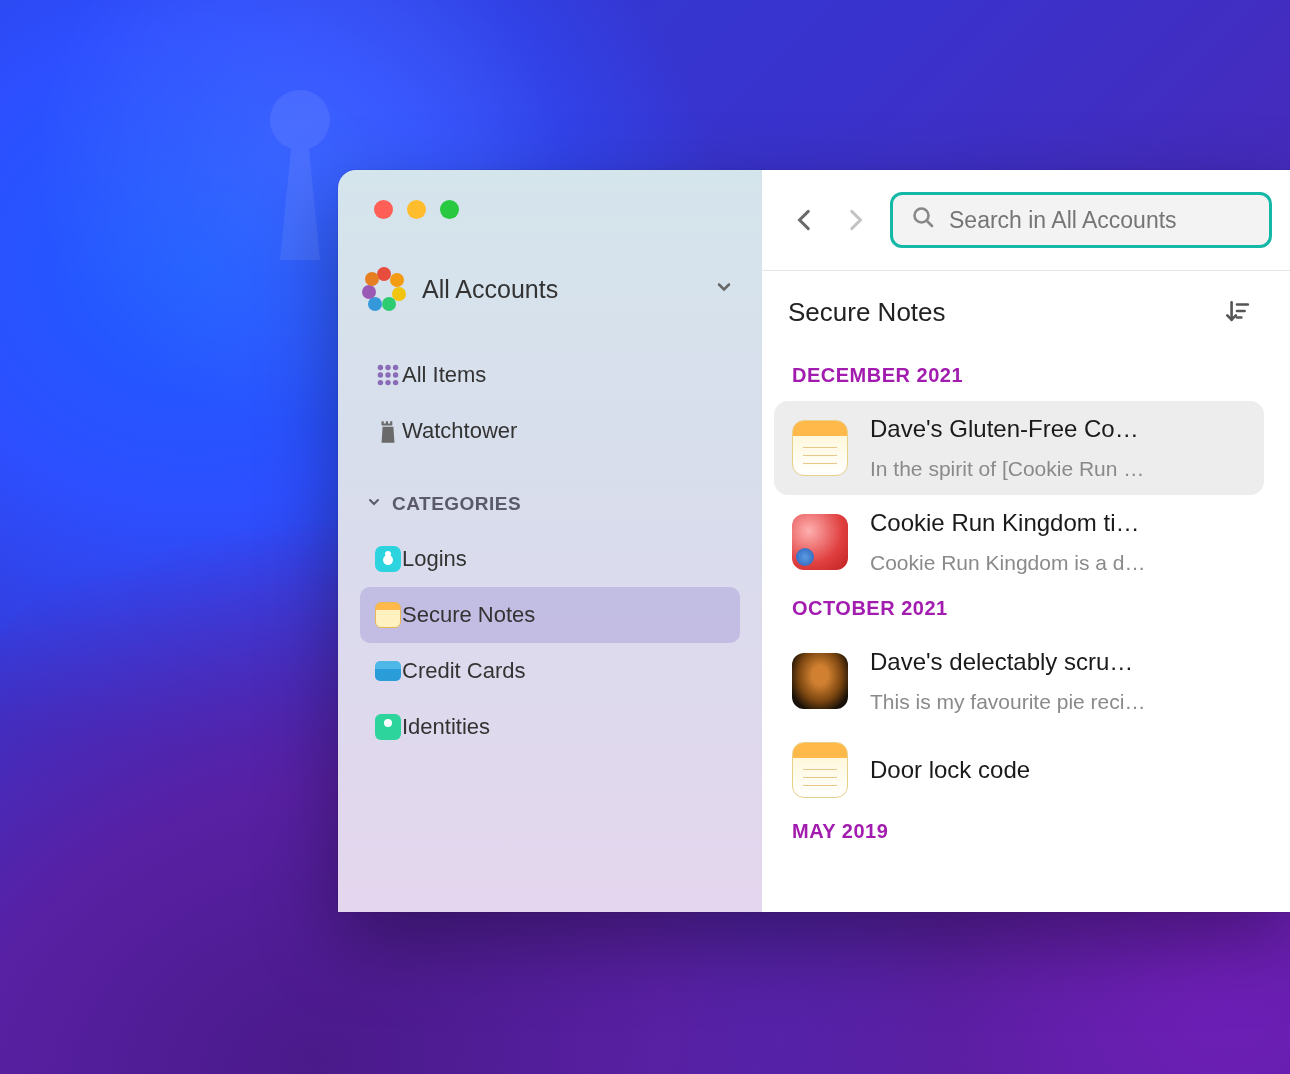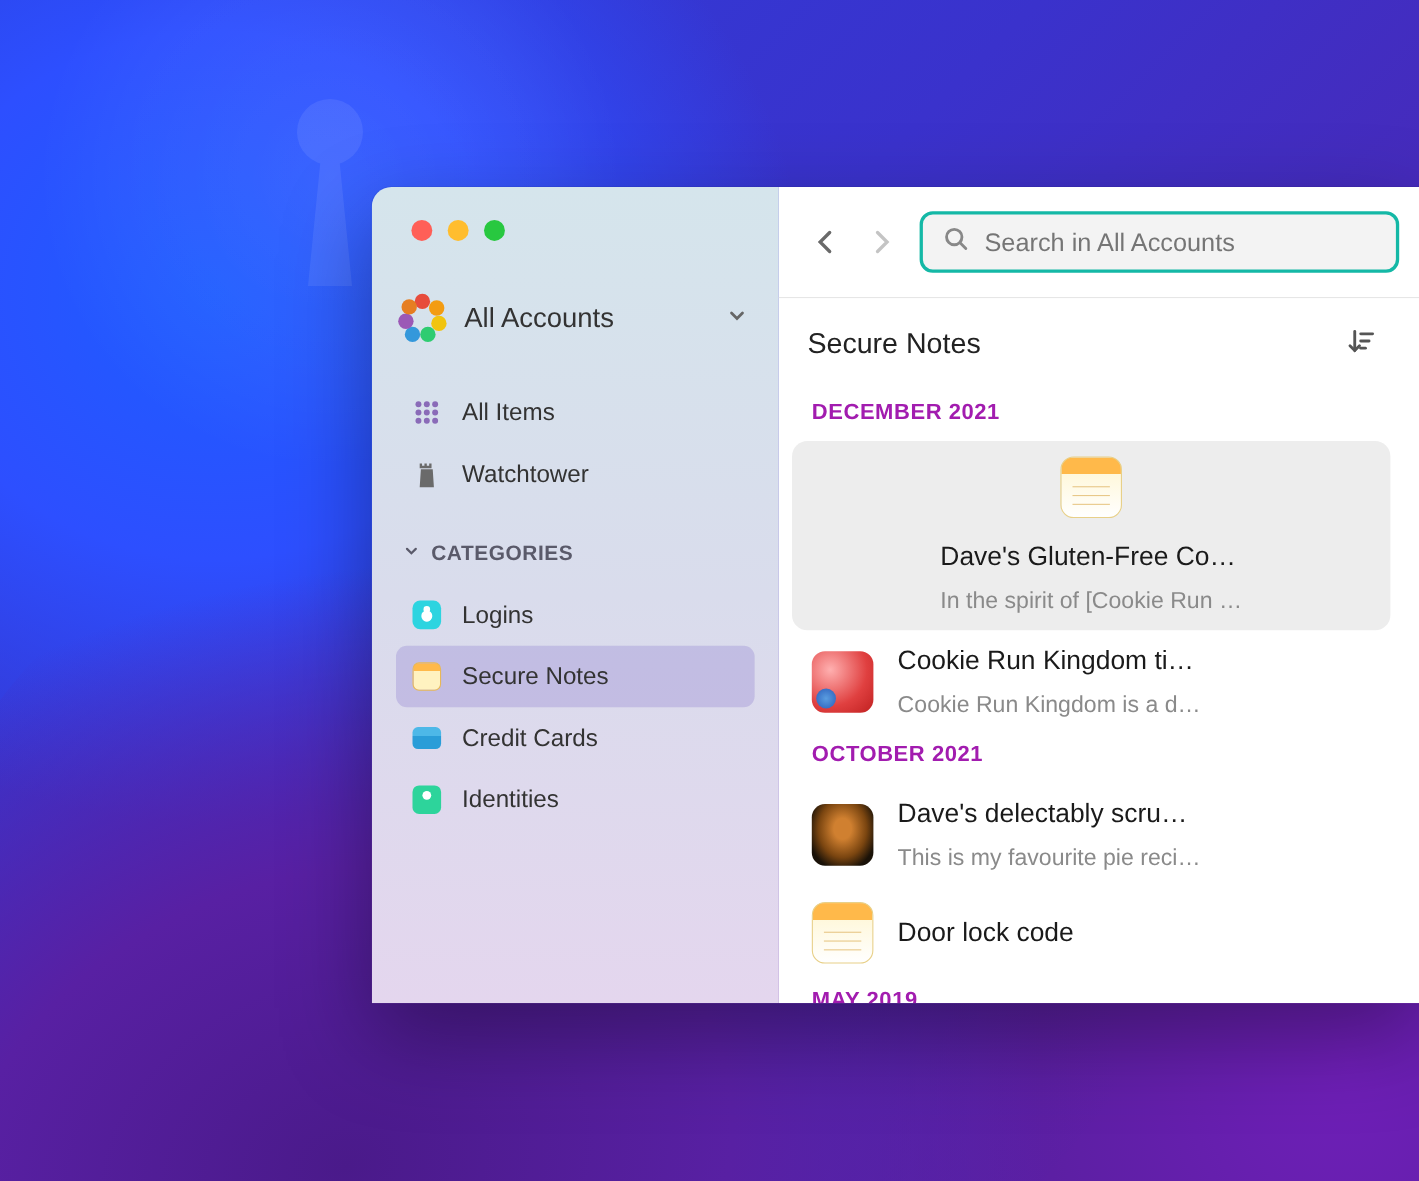--- a/index.html
+++ b/index.html
@@ -72,21 +72,21 @@
   left: 338px;
   width: 952px;
   height: 742px;
   border-radius: 18px 0 0 0;
   overflow: hidden;
   box-shadow: 0 30px 80px rgba(0,0,0,0.35), 0 0 0 1px rgba(0,0,0,0.05);
   display: flex;
 }
 
 .sidebar {
-  width: 370px;
+  width: 424px;
   background: linear-gradient(180deg, #d5e5ec 0%, #d9dcec 50%, #e4d6ee 100%);
   padding: 30px 22px 0 22px;
   display: flex;
   flex-direction: column;
 }
 
 .traffic-lights {
   display: flex;
   gap: 14px;
   margin-left: 14px;
@@ -135,21 +135,20 @@
 }
 .chev-down {
   color: #666;
   font-size: 18px;
 }
 
 .nav-section { margin-bottom: 26px; }
 .nav-item {
   display: flex;
   align-items: center;
-  gap: 18px;
   padding: 14px 14px;
   border-radius: 10px;
   cursor: pointer;
   font-size: 22px;
   color: #333;
 }
 .nav-item.selected {
   background: rgba(120,100,200,0.25);
 }
 .nav-icon {
@@ -247,21 +246,20 @@
   display:flex;
   align-items:center;
   gap: 22px;
   padding: 14px 18px;
   margin-left: 12px;
   border-radius: 14px;
   cursor:pointer;
 }
 .item-row.selected{
   background:#ededed;
-  flex-direction:column;
 }
 .item-icon{
   width:56px;height:56px;
   border-radius:12px;
   display:flex;align-items:center;justify-content:center;
   font-size:34px;
   flex-shrink:0;
 }
 .note-icon{
   background: linear-gradient(180deg,#ffb94a 0%, #ffb94a 28%, #fff8dc 28%, #fff 100%);

